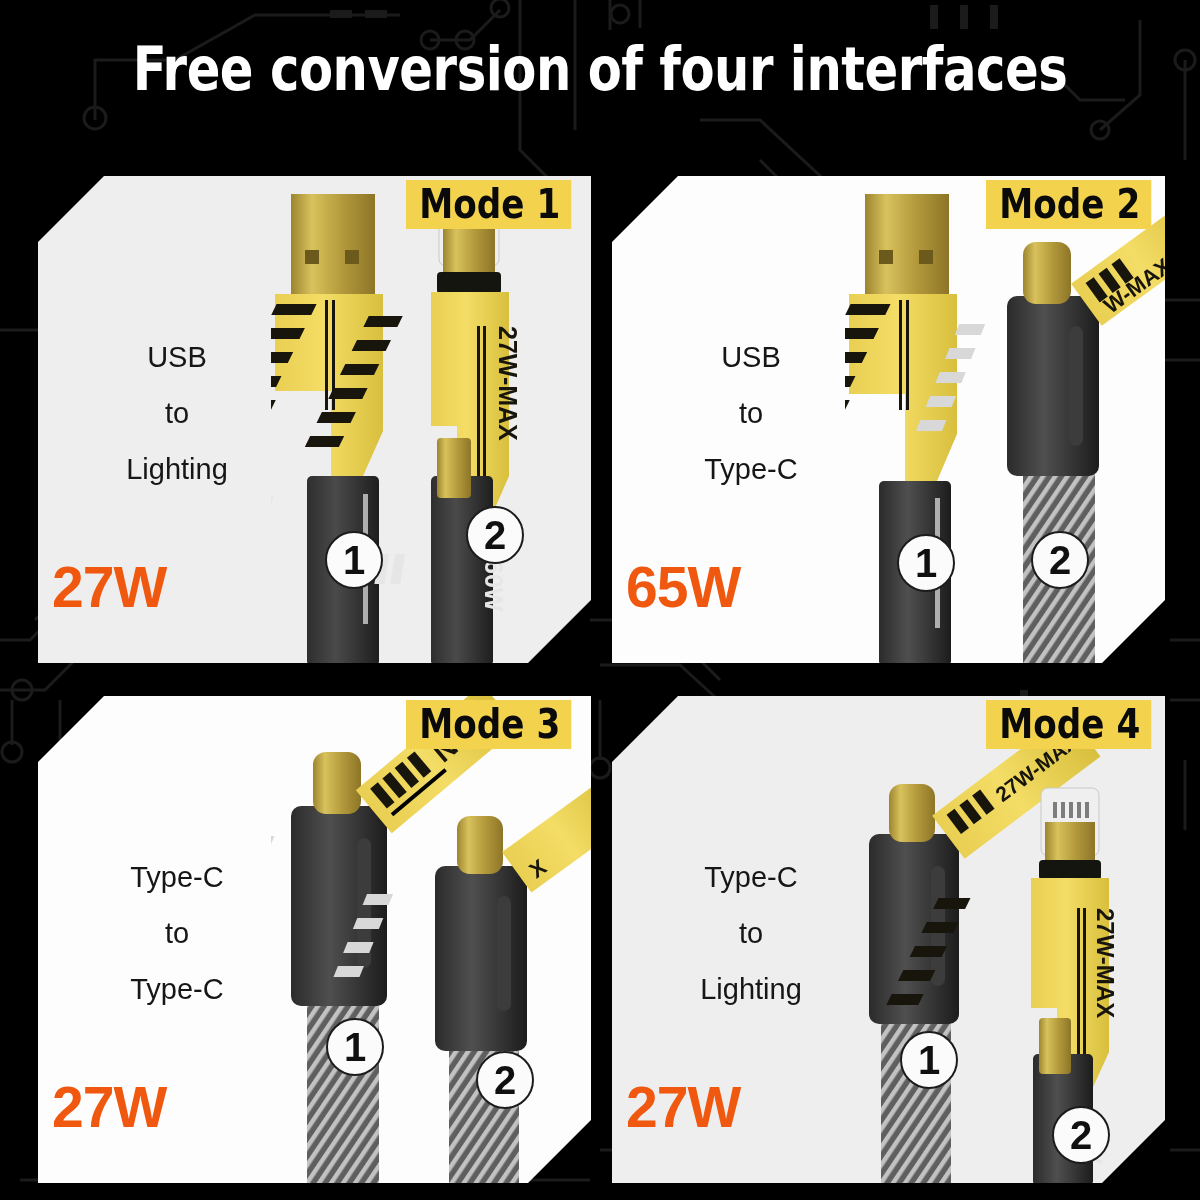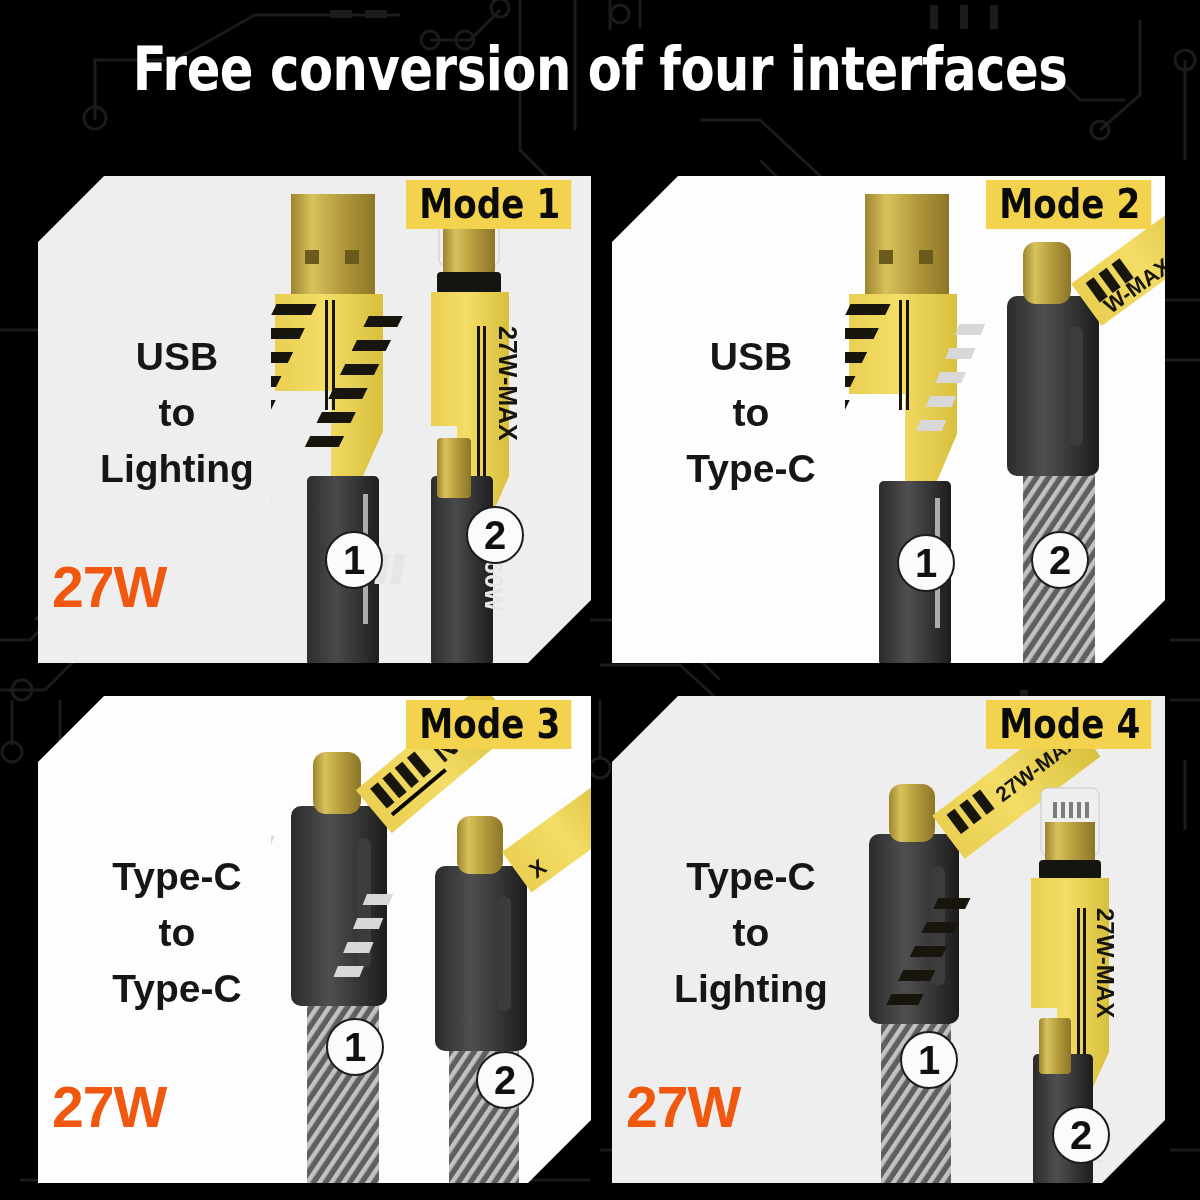--- a/index.html
+++ b/index.html
@@ -61,23 +61,23 @@
   #badge-2{left:986px;top:180px;}
   #badge-3{left:406px;top:700px;}
   #badge-4{left:986px;top:700px;}
 
   
   .label-block{
     position:absolute;
     left:14px;width:250px;
     text-align:center;
     color:#161616;
-    font-size:39px;
+    font-size:29px;
     line-height:56px;
-    font-weight:700;
+    font-weight:400;
     z-index:4;
   }
   .label-line{display:block;}
 
   .watt{
     position:absolute;
     left:14px;width:250px;
     text-align:left;
     color:#f0570f;
     font-size:57px;
@@ -364,20 +364,21 @@
       </g>
     </svg>
   </div>
   <div class="num-bubble" style="left:285px;top:358px;">1</div>
   <div class="num-bubble" style="left:419px;top:355px;">2</div>
   <div class="label-block">
     <span class="label-line">USB</span>
     <span class="label-line">to</span>
     <span class="label-line">Type-C</span>
   </div>
+  <div class="watt">65W</div>
 </div>
 <div class="mode-badge" id="badge-2">Mode 2</div>
 
 <div class="panel" id="panel-3">
   <div class="art">
     <svg width="320" height="487" viewBox="0 0 320 487" xmlns="http://www.w3.org/2000/svg">
       <defs>
         <linearGradient id="goldC" x1="0" y1="0" x2="1" y2="0">
           <stop offset="0%" stop-color="#9d8430"></stop>
             <stop offset="25%" stop-color="#d8c25c"></stop>

